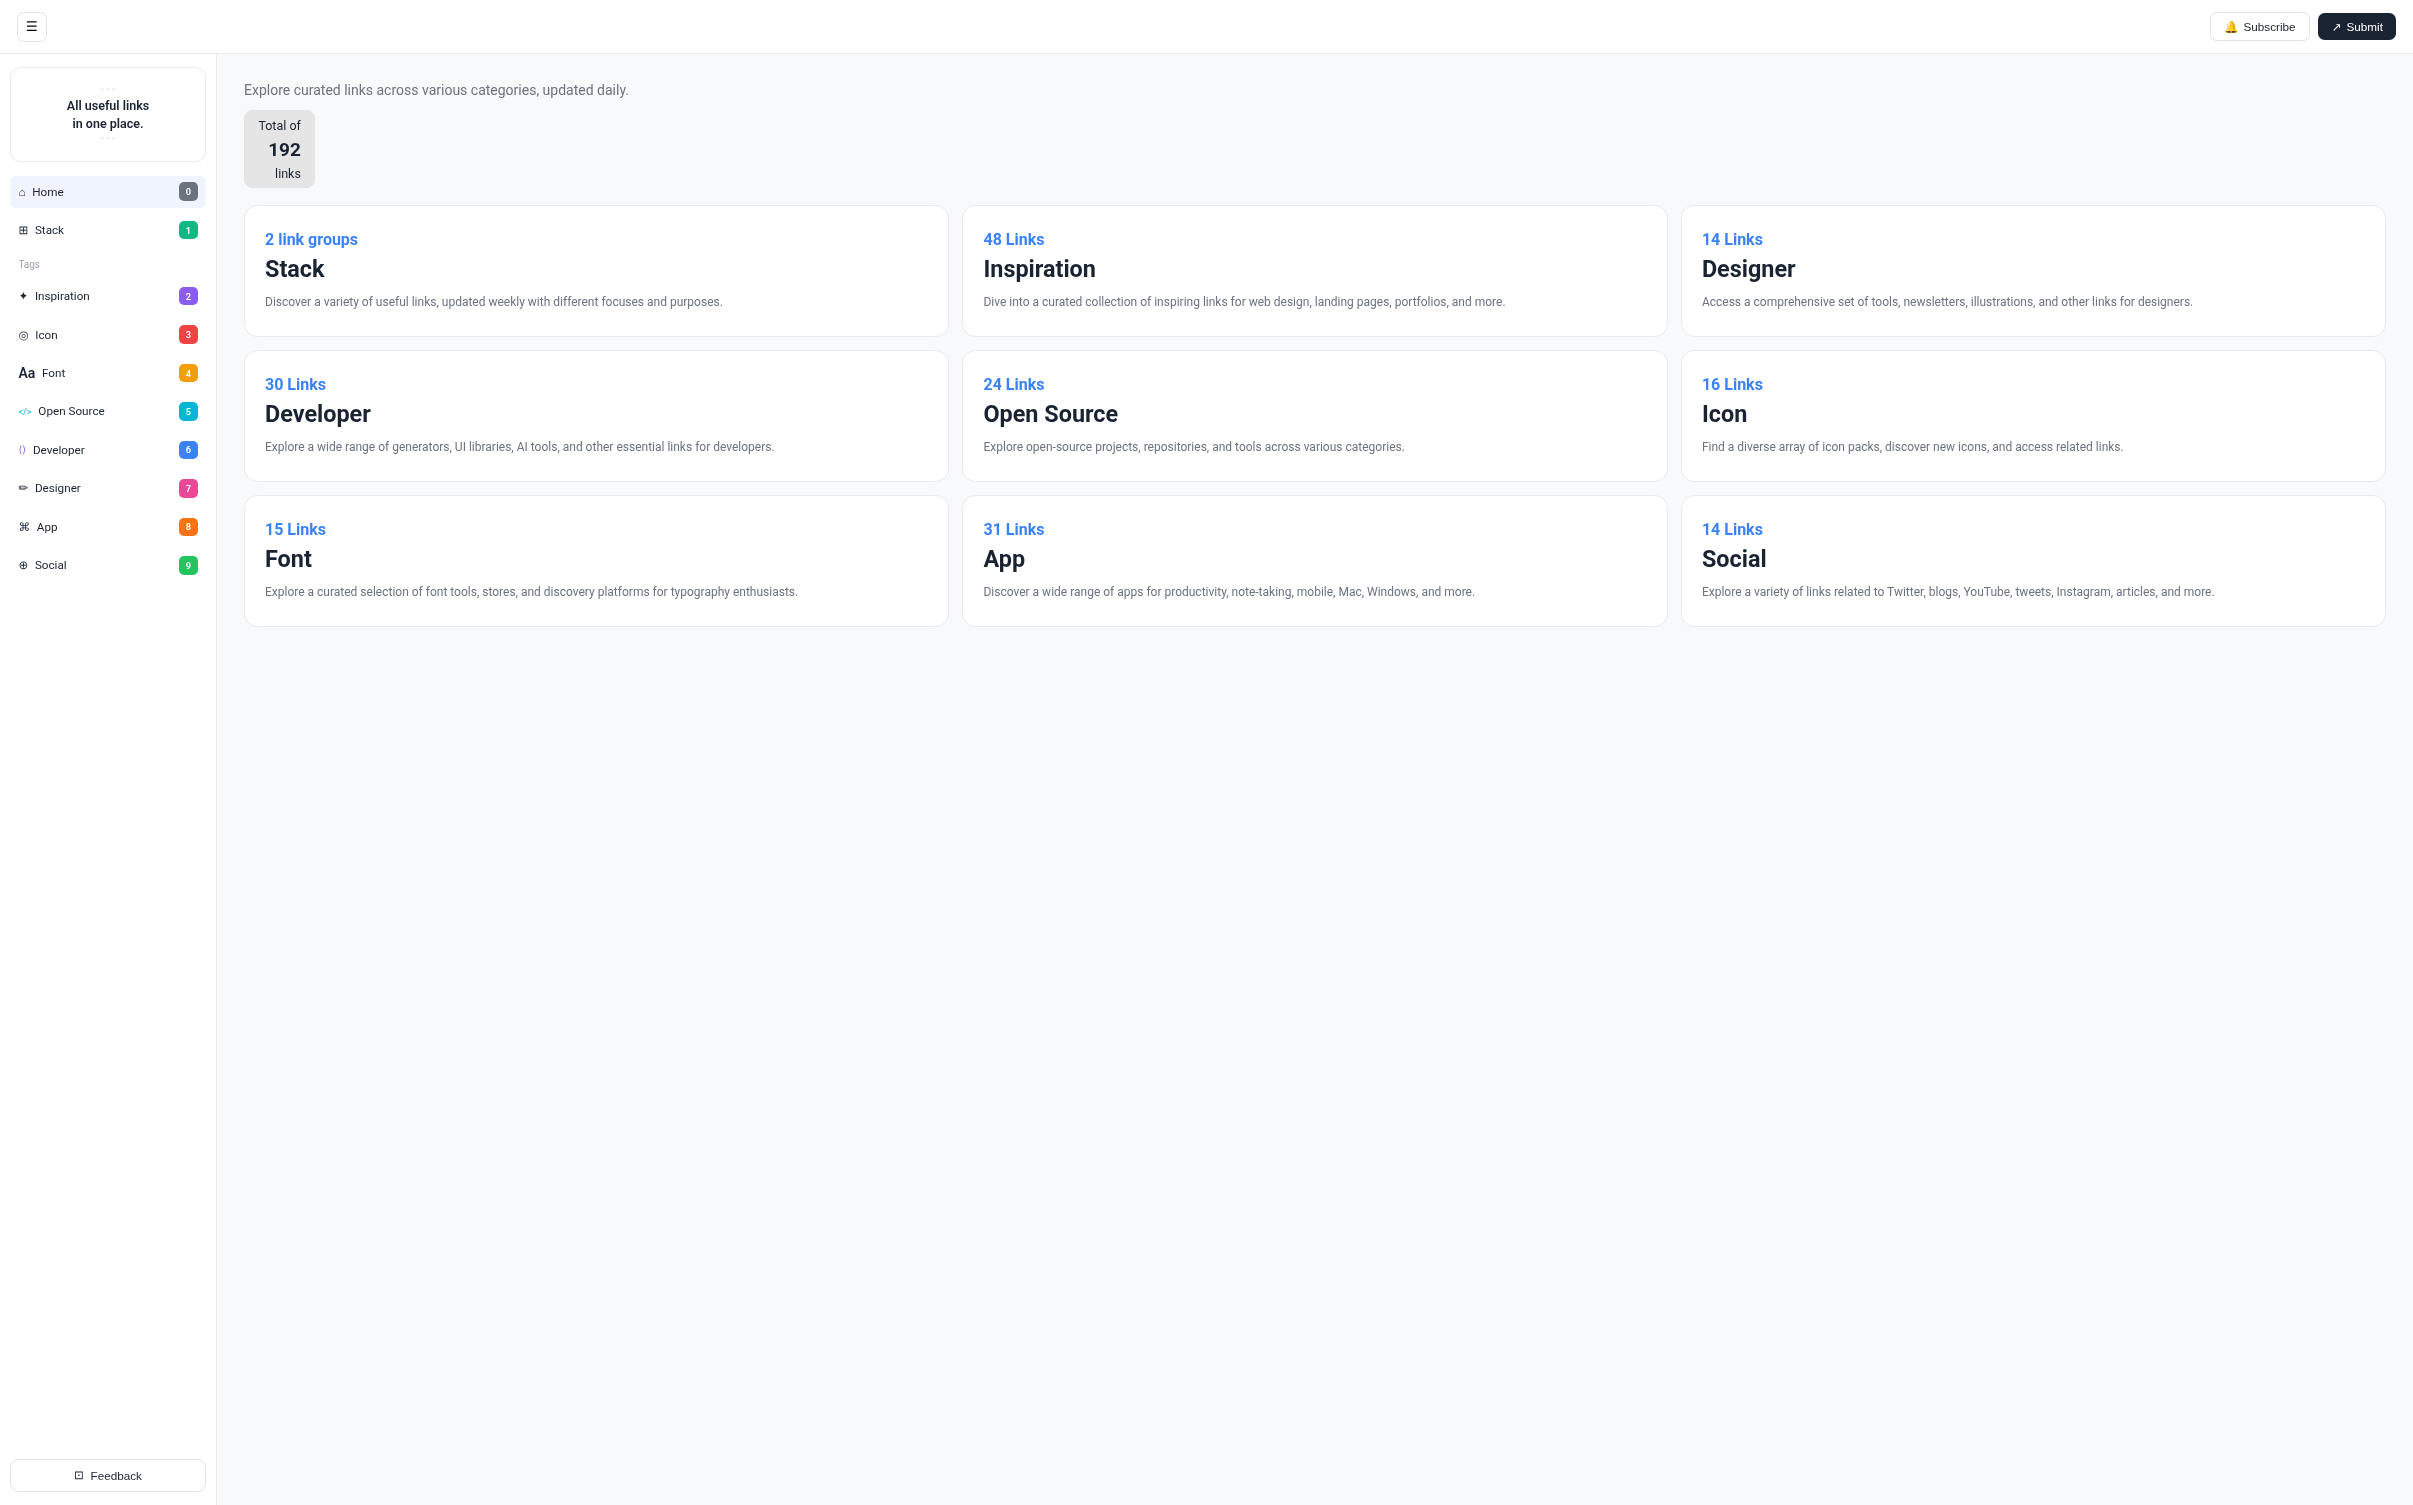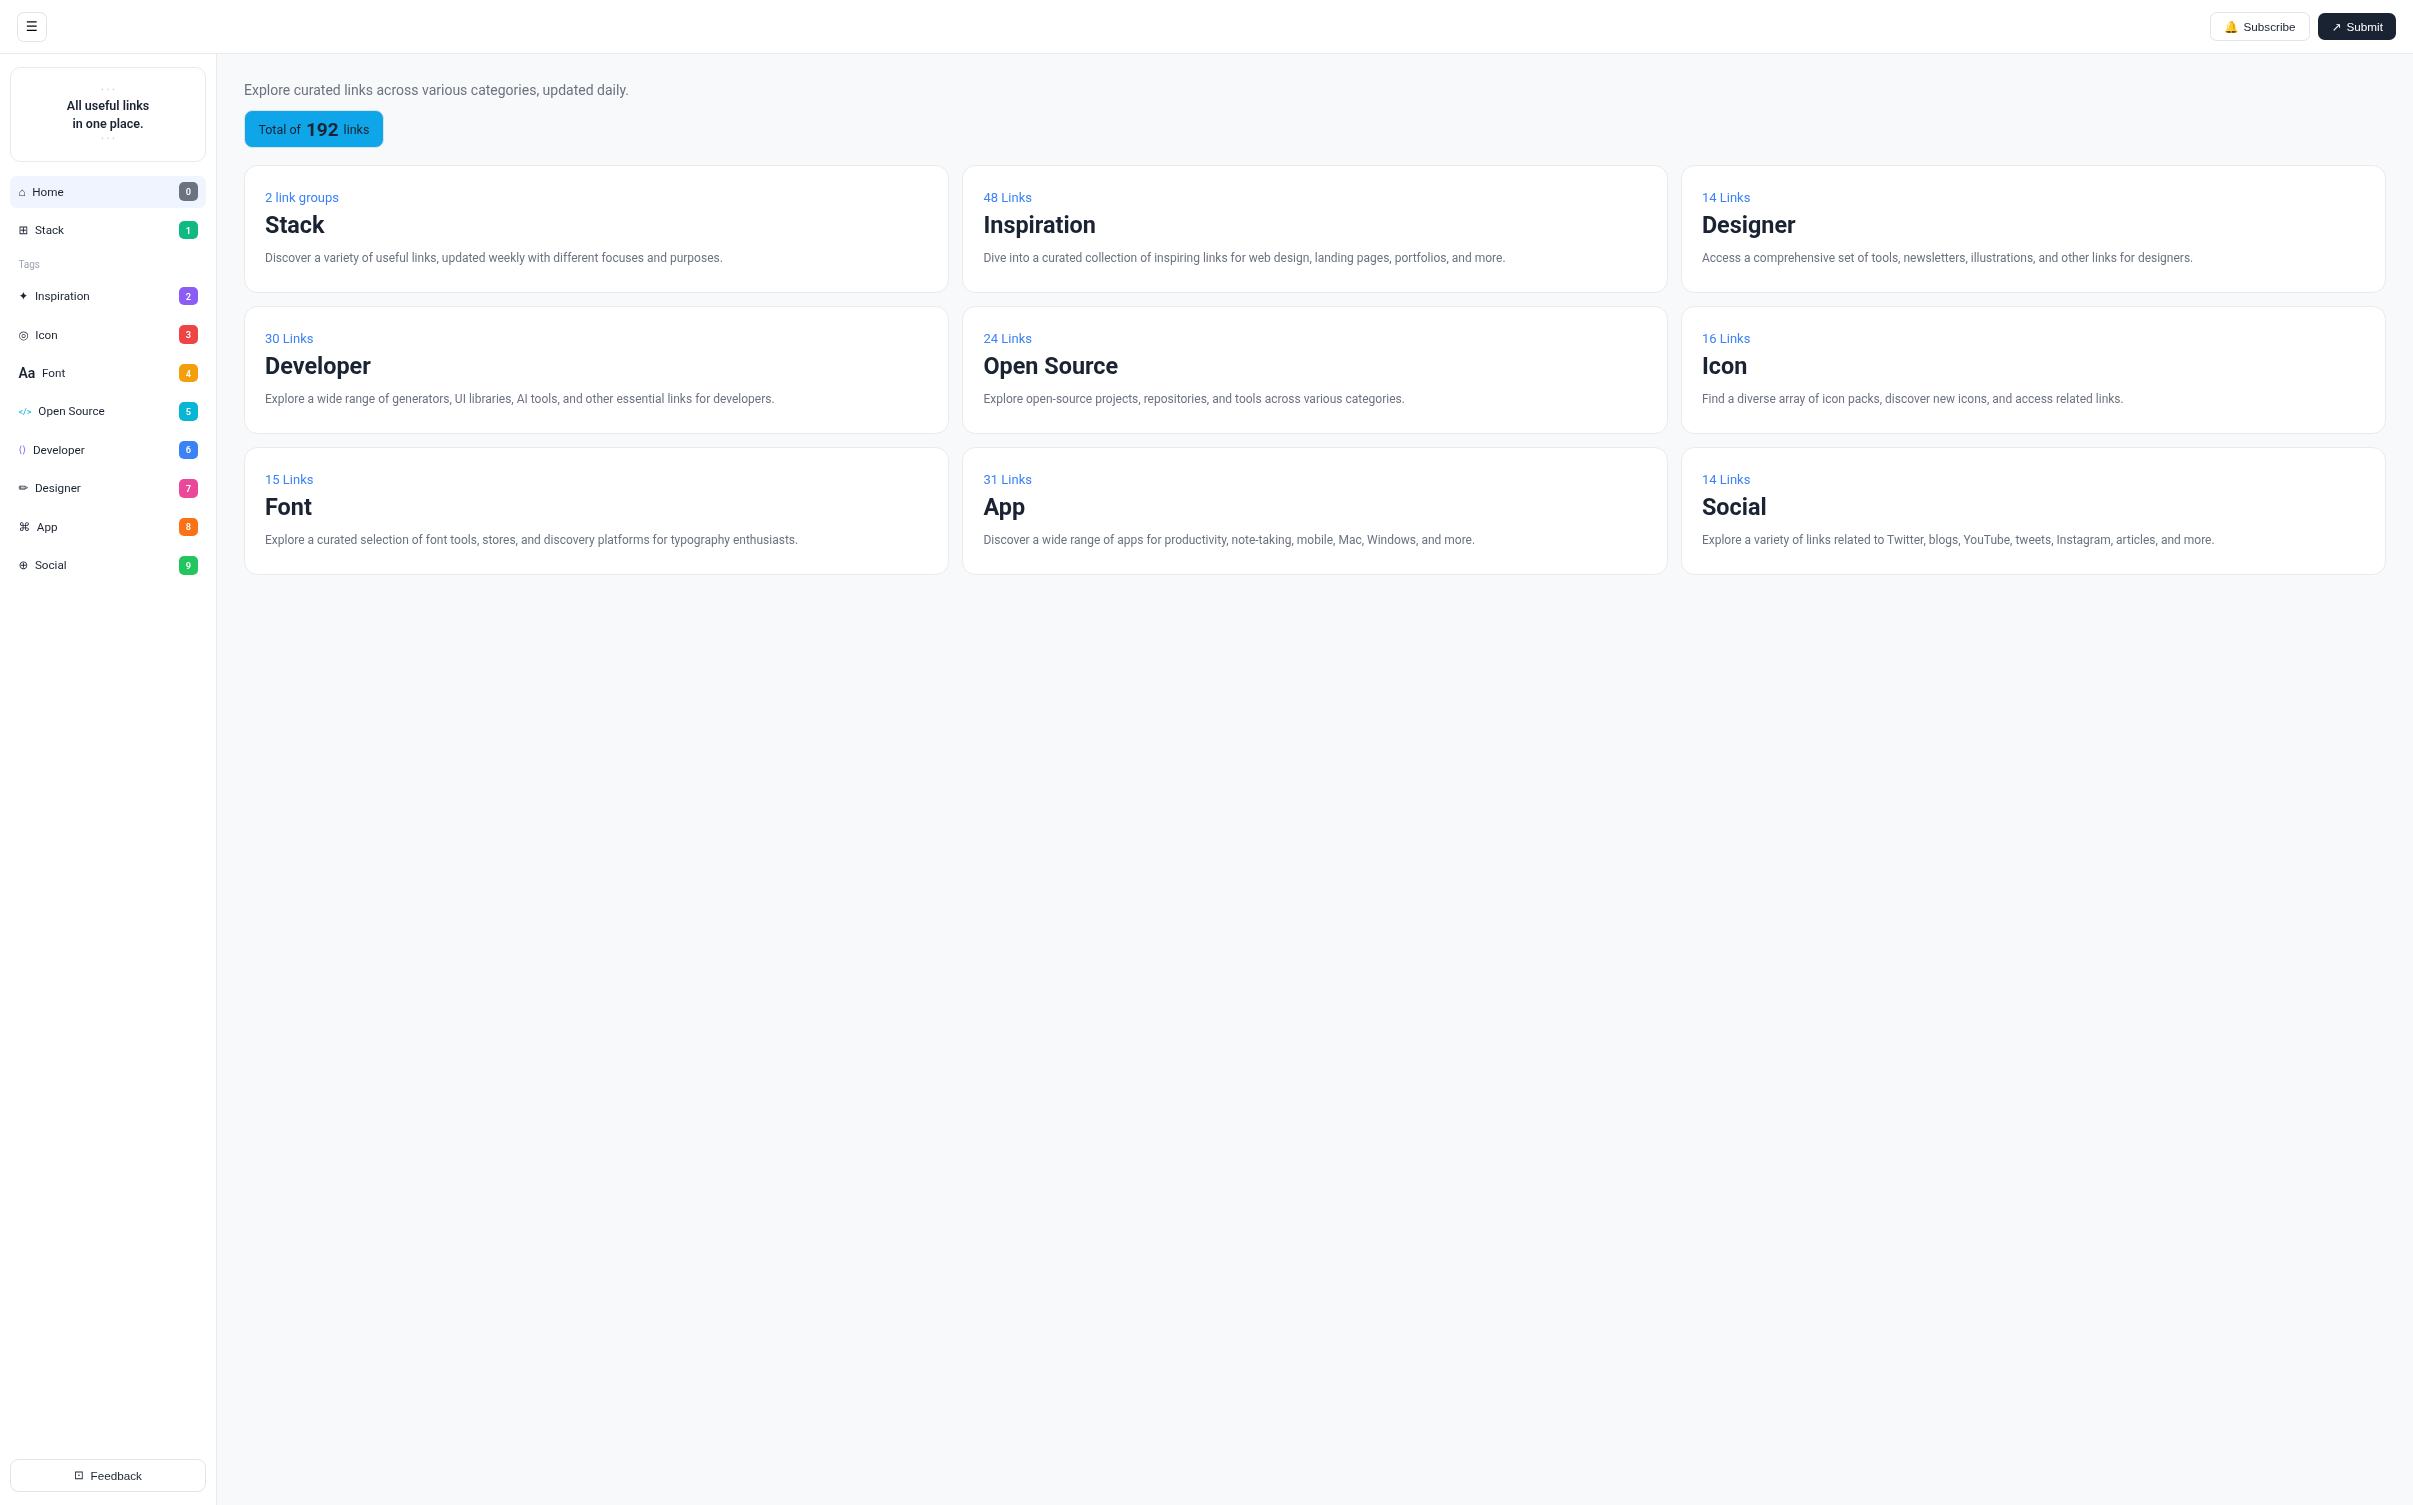--- a/index.html
+++ b/index.html
@@ -176,29 +176,30 @@
       font-weight: 400;
       color: #9ca3af;
     }
     .page-subtitle {
       font-size: 14px;
       color: #6b7280;
       margin-top: 5px;
     }
     .total-badge {
       display: inline-flex;
-      align-items: center;
+      align-items: flex-end;
       gap: 5px;
       margin-top: 11.7px;
       padding: 6.7px 13.4px;
       border: 0.8px solid #e0e3e8;
       border-radius: 8.4px;
-      background: #0ea5e9;
+      background: #e5e5e5;
       font-size: 12.5px;
       color: #1a2332;
+      flex-direction: column;
     }
     .total-count {
       font-weight: 700;
       font-size: 19px;
     }
 
     
     .cards-grid {
       display: grid;
       grid-template-columns: repeat(3, 1fr);
@@ -207,24 +208,24 @@
     }
     .card {
       background: #fff;
       border: 0.8px solid #e8eaed;
       border-radius: 13.4px;
       padding: 23.4px 20px;
       cursor: pointer;
       transition: box-shadow 0.15s;
     }
     .card-links {
-      font-size: 13px;
+      font-size: 16px;
       color: #3b82f6;
       margin-bottom: 6.7px;
-      font-weight: 400;
+      font-weight: 700;
     }
     .card-title {
       font-size: 23.4px;
       font-weight: 700;
       color: #1a2332;
       margin-bottom: 10px;
     }
     .card-desc {
       font-size: 12px;
       color: #6b7280;

